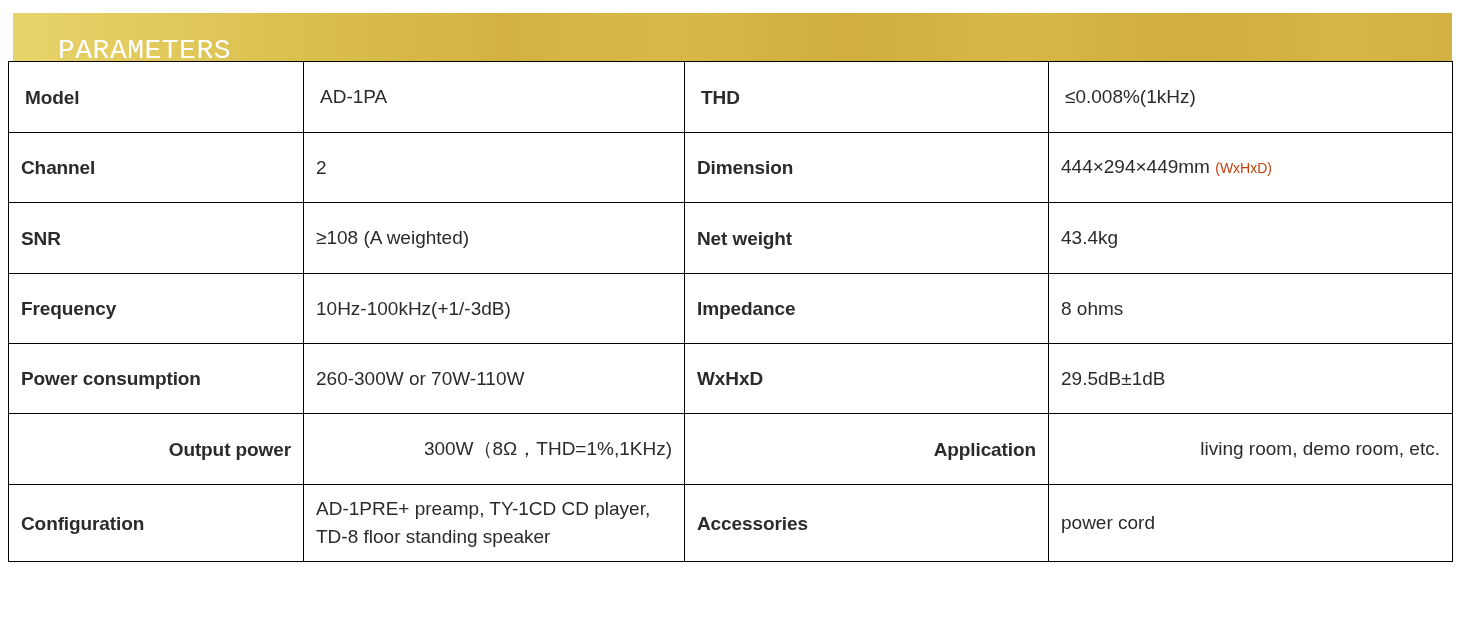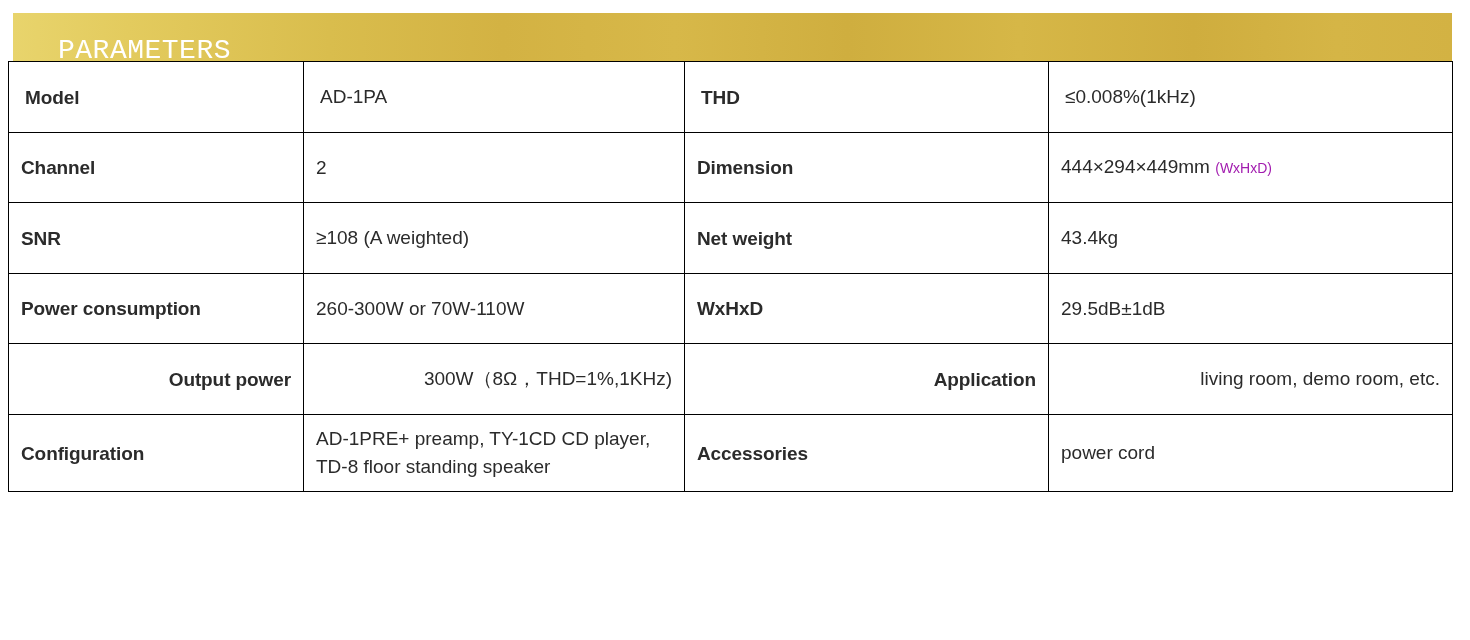--- a/index.html
+++ b/index.html
@@ -82,21 +82,21 @@
     letter-spacing: -0.1px;
   }
   td.value {
     font-weight: normal;
     font-size: 19px;
     line-height: 28px;
     color: #3a3a3a;
   }
   td.value .sub {
     font-size: 14px;
-    color: #a21caf;
+    color: #c2410c;
   }
   tr.r1 td { height: 70px; padding-left: 16px; }
   tr.r2 td { height: 69px; }
   tr.r3 td { height: 70px; }
   tr.r4 td { height: 69px; }
   tr.r5 td { height: 72px; }
   tr.r6 td { height: 69px; }
   tr.r7 td { height: 70px; text-align: right; }
   tr.r8 td { height: 76px; }
 
@@ -133,20 +133,26 @@
         <td class="value"><span>444×294×449mm</span> <span class="sub">(WxHxD)</span></td>
       </tr>
 
       <tr class="r3">
         <td class="label">SNR</td>
         <td class="value">≥108 (A weighted)</td>
         <td class="label">Net weight</td>
         <td class="value">43.4kg</td>
       </tr>
 
+      <tr class="r4">
+        <td class="label">Frequency</td>
+        <td class="value">10Hz-100kHz(+1/-3dB)</td>
+        <td class="label">Impedance</td>
+        <td class="value">8 ohms</td>
+      </tr>
 
 
       <tr class="r6">
         <td class="label">Power consumption</td>
         <td class="value">260-300W or 70W-110W</td>
         <td class="label">WxHxD</td>
         <td class="value">29.5dB±1dB</td>
       </tr>
 
       <tr class="r7">

